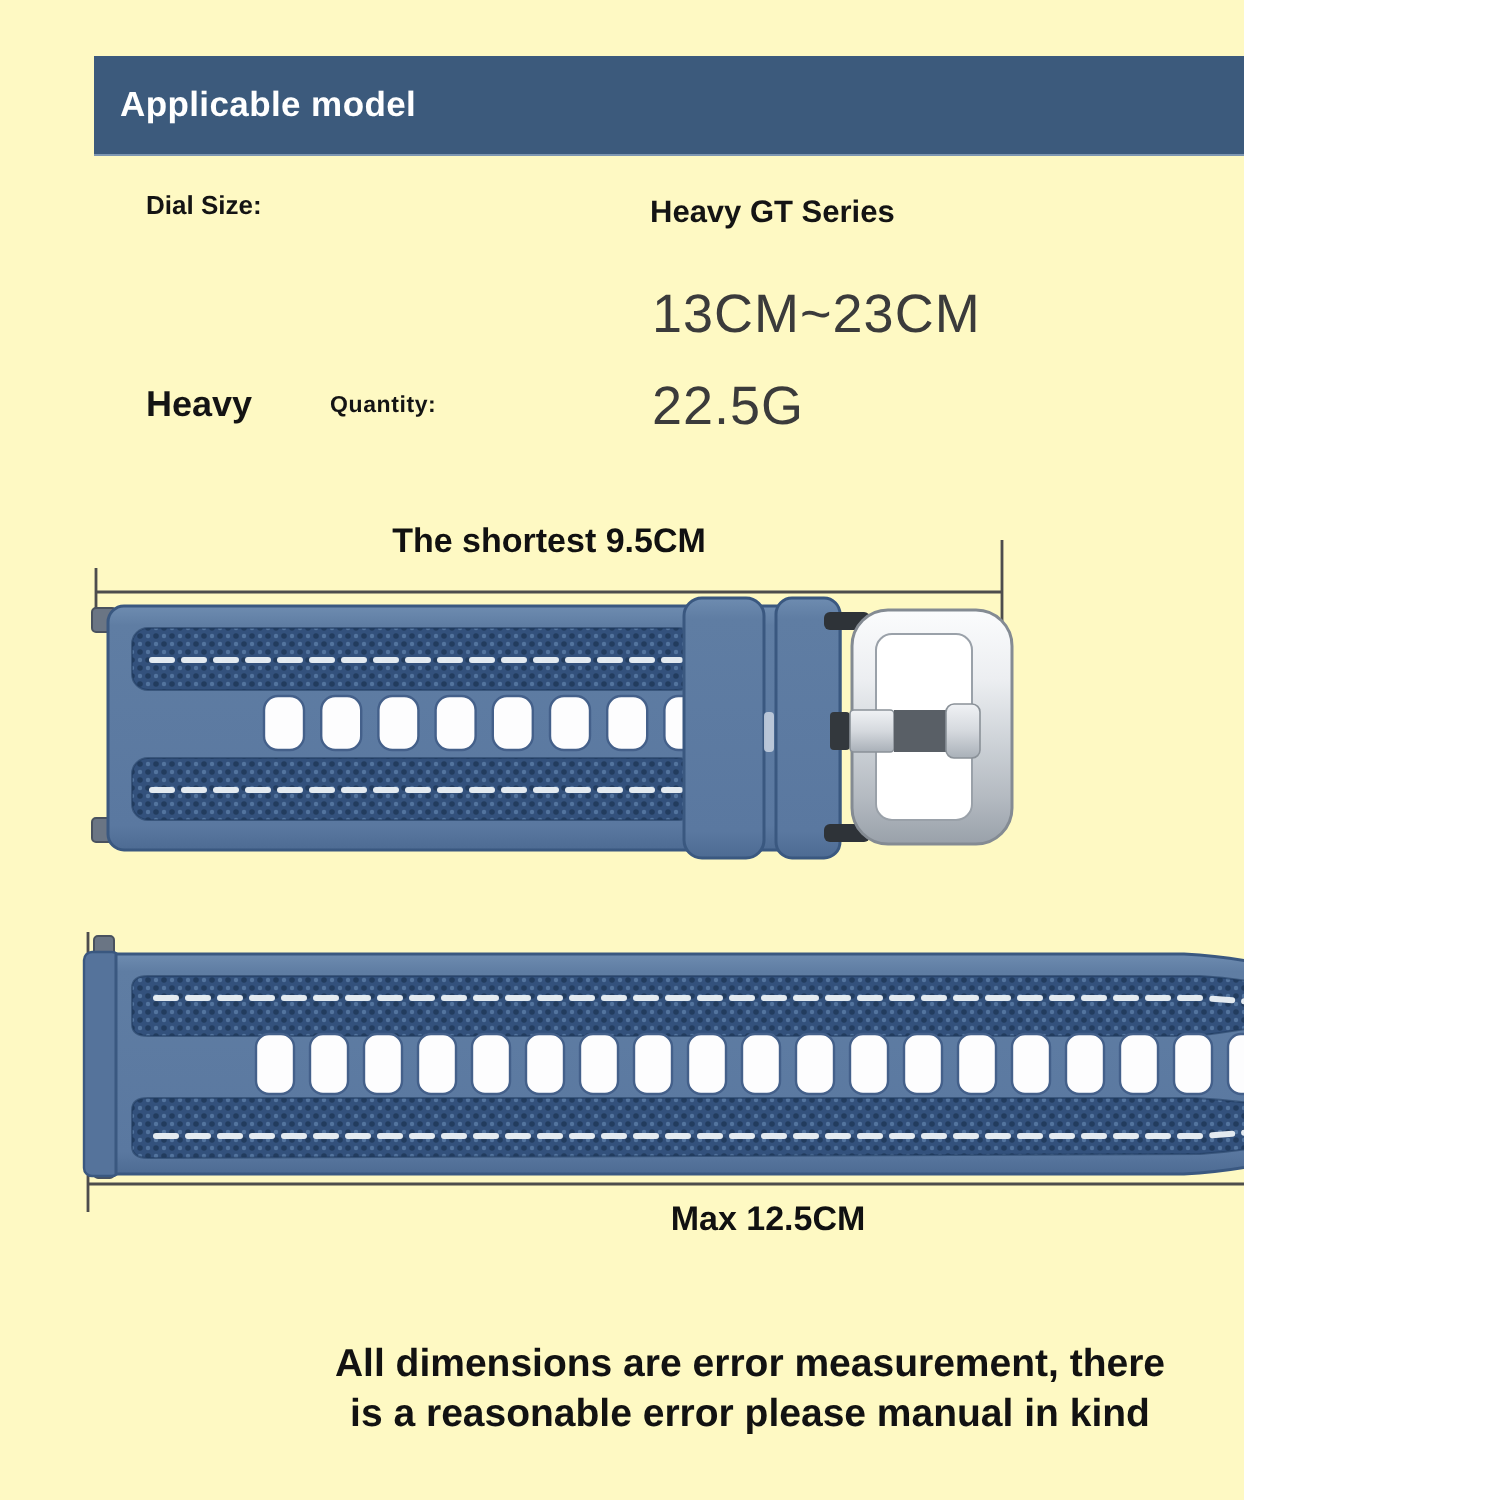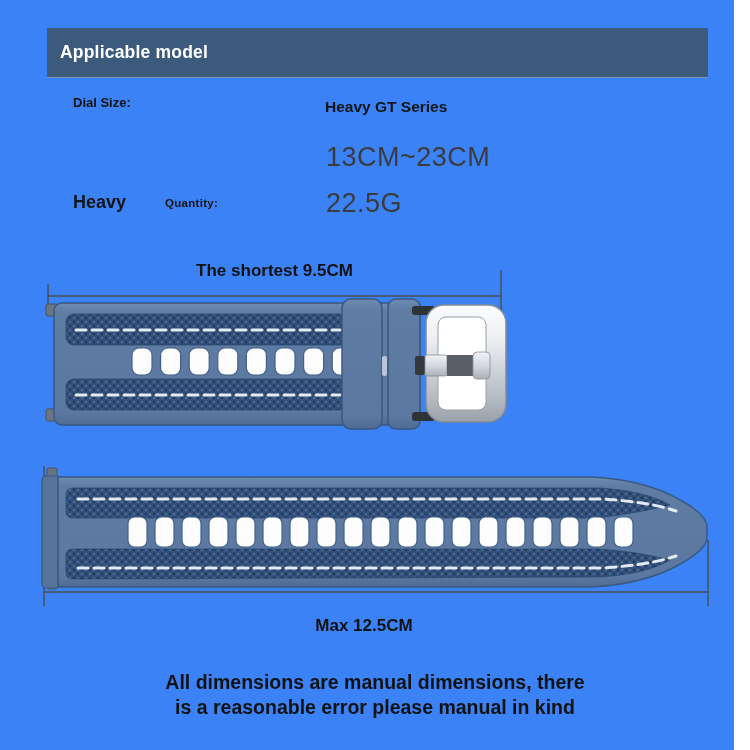--- a/index.html
+++ b/index.html
@@ -1,36 +1,36 @@
 <!DOCTYPE html>
 <html><head>
 <meta charset="utf-8">
 <style>
   html,body{margin:0;padding:0;background:#ffffff;}
-  .page{position:relative;width:734px;height:750px;background:#3b82f6;overflow:hidden;
+  .page{position:relative;width:622px;height:750px;background:#fef9c3;overflow:hidden;
         font-family:"Liberation Sans",sans-serif;color:#161616;}
   .abs{position:absolute;}
 
   .header-bar{left:47px;top:28px;width:661px;height:49px;background:#3c5a7c;
               display:flex;align-items:center;border-bottom:1px solid #7e97b2;}
   .header-bar span{margin-left:13px;color:#ffffff;font-size:17.5px;font-weight:bold;letter-spacing:.2px;}
 
   .lbl{font-weight:bold;color:#141414;}
   .dial-label{left:73px;top:95px;font-size:13px;}
   .dial-value{left:325px;top:98px;font-size:15.5px;}
   .wrist-label{left:73px;top:138px;width:122px;font-size:14px;line-height:15.5px;}
   .weight-label{left:73px;top:192px;font-size:18px;}
   .weight-sublabel{left:134px;top:197px;font-size:11.5px;letter-spacing:.3px;margin-left:31px;}
   .big-value{color:#3b3b3b;font-weight:400;font-size:27px;letter-spacing:.5px;}
   .wrist-value{left:326px;top:142px;}
   .weight-value{left:326px;top:188px;}
 
   .dim-label{font-weight:bold;font-size:17px;color:#111;text-align:center;}
   .short-label{left:48px;top:261px;width:453px;}
-  .max-label{left:32px;top:600px;width:664px;margin-top:16px;}
+  .max-label{left:52px;top:600px;width:664px;}
 
   .footer-note{left:0;top:670px;width:750px;text-align:center;font-weight:bold;
                font-size:19.5px;line-height:25px;color:#121212;}
 
   svg{position:absolute;left:0;top:0;pointer-events:none;}
   .dim{stroke:#4d4d4d;stroke-width:1.4;}
   .strap-body{fill:url(#strapGrad);stroke:#3a5880;stroke-width:1.5;}
   .band{fill:url(#weave);stroke:#1f3a5e;stroke-width:1;stroke-opacity:.55;}
   .stitch{fill:none;stroke:#edf2f7;stroke-width:3;stroke-dasharray:10 6;stroke-linecap:round;opacity:.95;}
   .holes rect{fill:#fdfdfe;stroke:#44608a;stroke-width:1.2;}
@@ -164,17 +164,17 @@
           <rect x="506.0" y="517" width="19" height="30" rx="6.5"></rect>
           <rect x="533.0" y="517" width="19" height="30" rx="6.5"></rect>
           <rect x="560.0" y="517" width="19" height="30" rx="6.5"></rect>
           <rect x="587.0" y="517" width="19" height="30" rx="6.5"></rect>
           <rect x="614.0" y="517" width="19" height="30" rx="6.5"></rect>
         </g>
     </g>
   </svg>
 
   <div class="abs footer-note">
-    <div>All dimensions are manual dimensions, there</div>
+    <div>All dimensions are error measurement, there</div>
     <div>is a reasonable error please manual in kind</div>
   </div>
 
 </div>
 
 </body></html>

